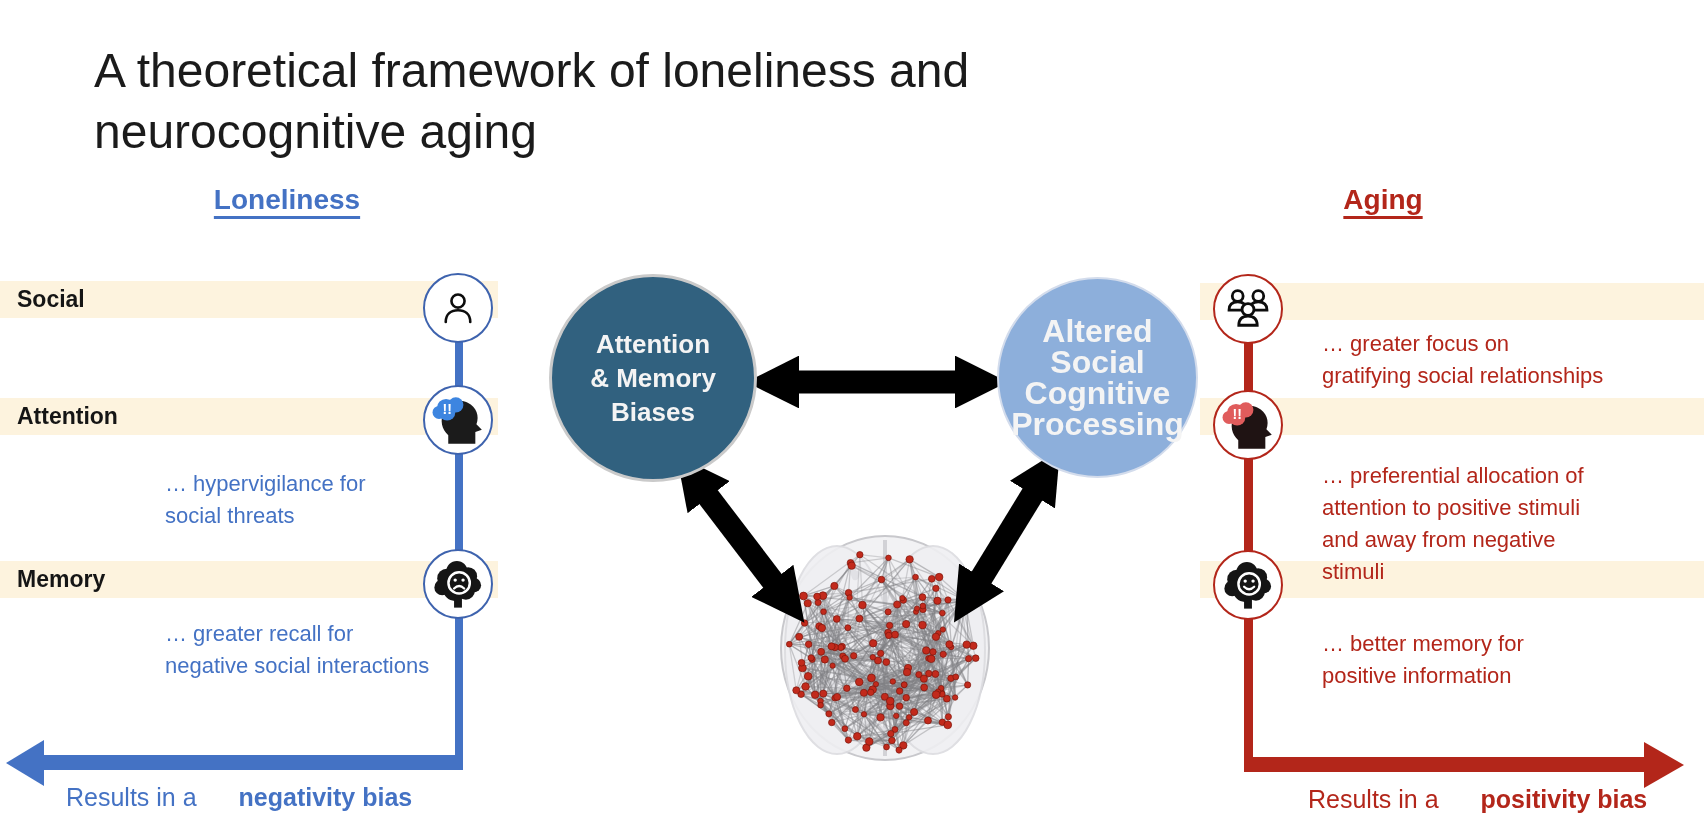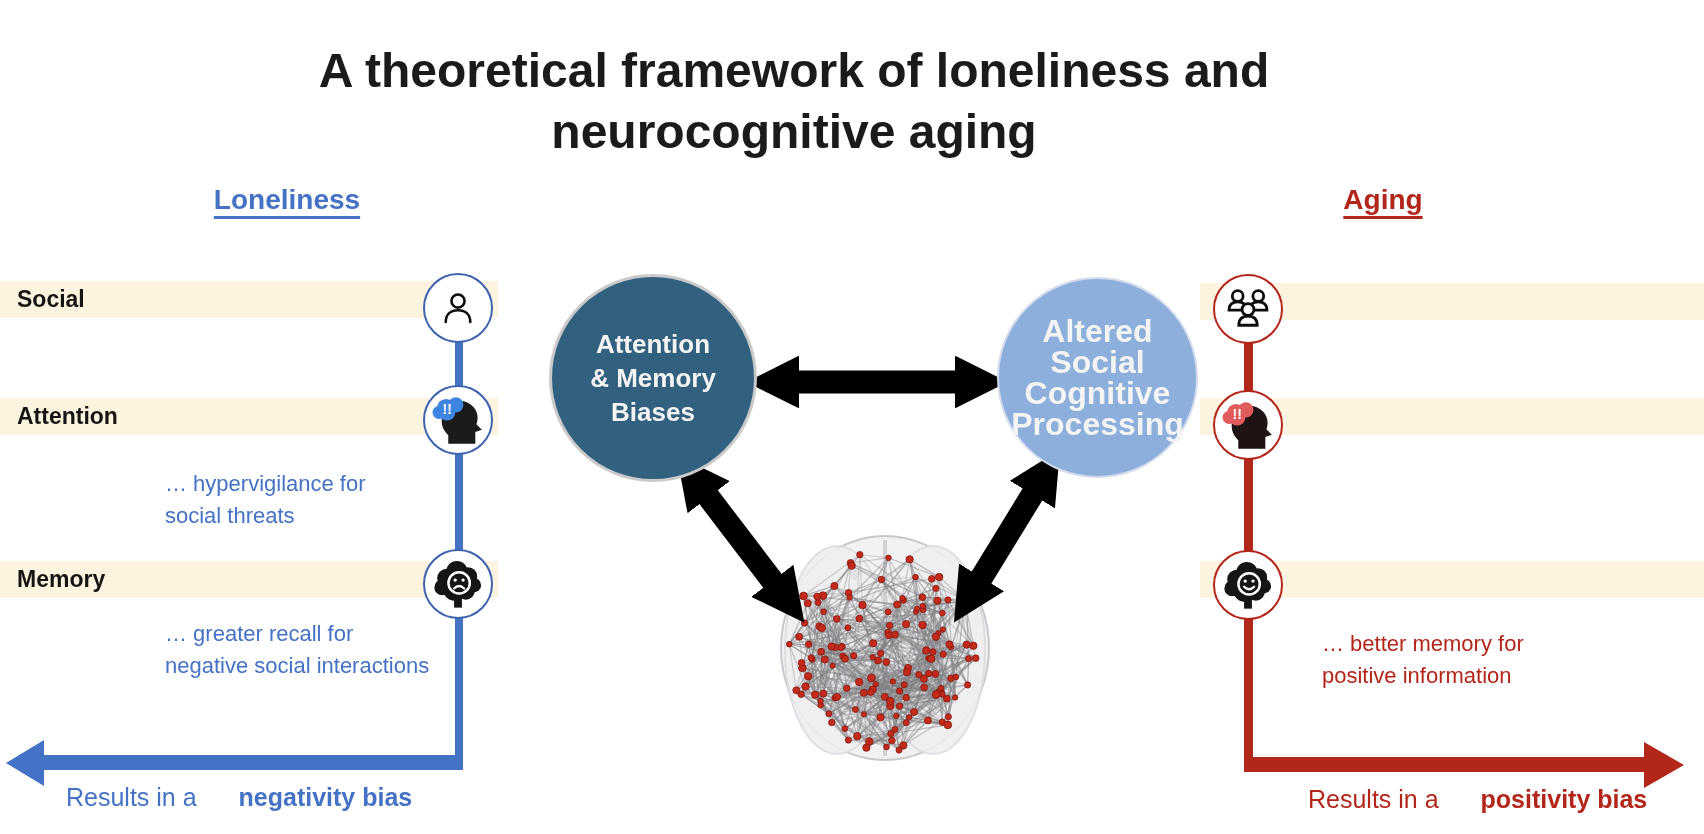--- a/index.html
+++ b/index.html
@@ -9,22 +9,22 @@
   }
   .band{position:absolute;height:37px;background:var(--band-cream);z-index:1;}
   #band-l1{left:0;top:281px;width:498px;}
   #band-l2{left:0;top:398px;width:498px;}
   #band-l3{left:0;top:561px;width:498px;}
   #band-r1{left:1200px;top:283px;width:504px;}
   #band-r2{left:1200px;top:398px;width:504px;}
   #band-r3{left:1200px;top:561px;width:504px;}
 
   .page-title{
-    position:absolute;left:94px;top:8px;width:1400px;text-align:center;
-    font-size:48px;line-height:61px;font-weight:700;color:#1b1b1b;z-index:5;
+    position:absolute;left:94px;top:8px;width:1400px;
+    font-size:48px;line-height:61px;font-weight:400;color:#1b1b1b;z-index:5;
   }
   .page-title span{display:block;}
 
   .col-header{
     position:absolute;top:184px;width:400px;text-align:center;
     font-size:28px;font-weight:700;z-index:5;
     text-decoration:underline;text-decoration-thickness:3px;text-underline-offset:7px;
   }
   #header-loneliness{left:87px;color:var(--loneliness-blue);}
   #header-aging{left:1183px;color:var(--aging-red);}
@@ -109,20 +109,26 @@
   <div class="col-header" id="header-aging">Aging</div>
 
   <div class="row-label" id="label-social">Social</div>
   <div class="row-label" id="label-attention">Attention</div>
   <div class="row-label" id="label-memory">Memory</div>
 
   <div class="desc blue" id="desc-l2">… hypervigilance for
 social threats</div>
   <div class="desc blue" id="desc-l3">… greater recall for
 negative social interactions</div>
+  <div class="desc red" id="desc-r1">… greater focus on
+gratifying social relationships</div>
+  <div class="desc red" id="desc-r2">… preferential allocation of
+attention to positive stimuli
+and away from negative
+stimuli</div>
   <div class="desc red" id="desc-r3">… better memory for
 positive information</div>
 
   <div class="vline" id="vline-blue"></div>
   <div class="vline" id="vline-red"></div>
 
   <div class="hshaft" id="shaft-blue"></div>
   <div class="tri" id="head-blue"></div>
   <div class="hshaft" id="shaft-red"></div>
   <div class="tri" id="head-red"></div>

